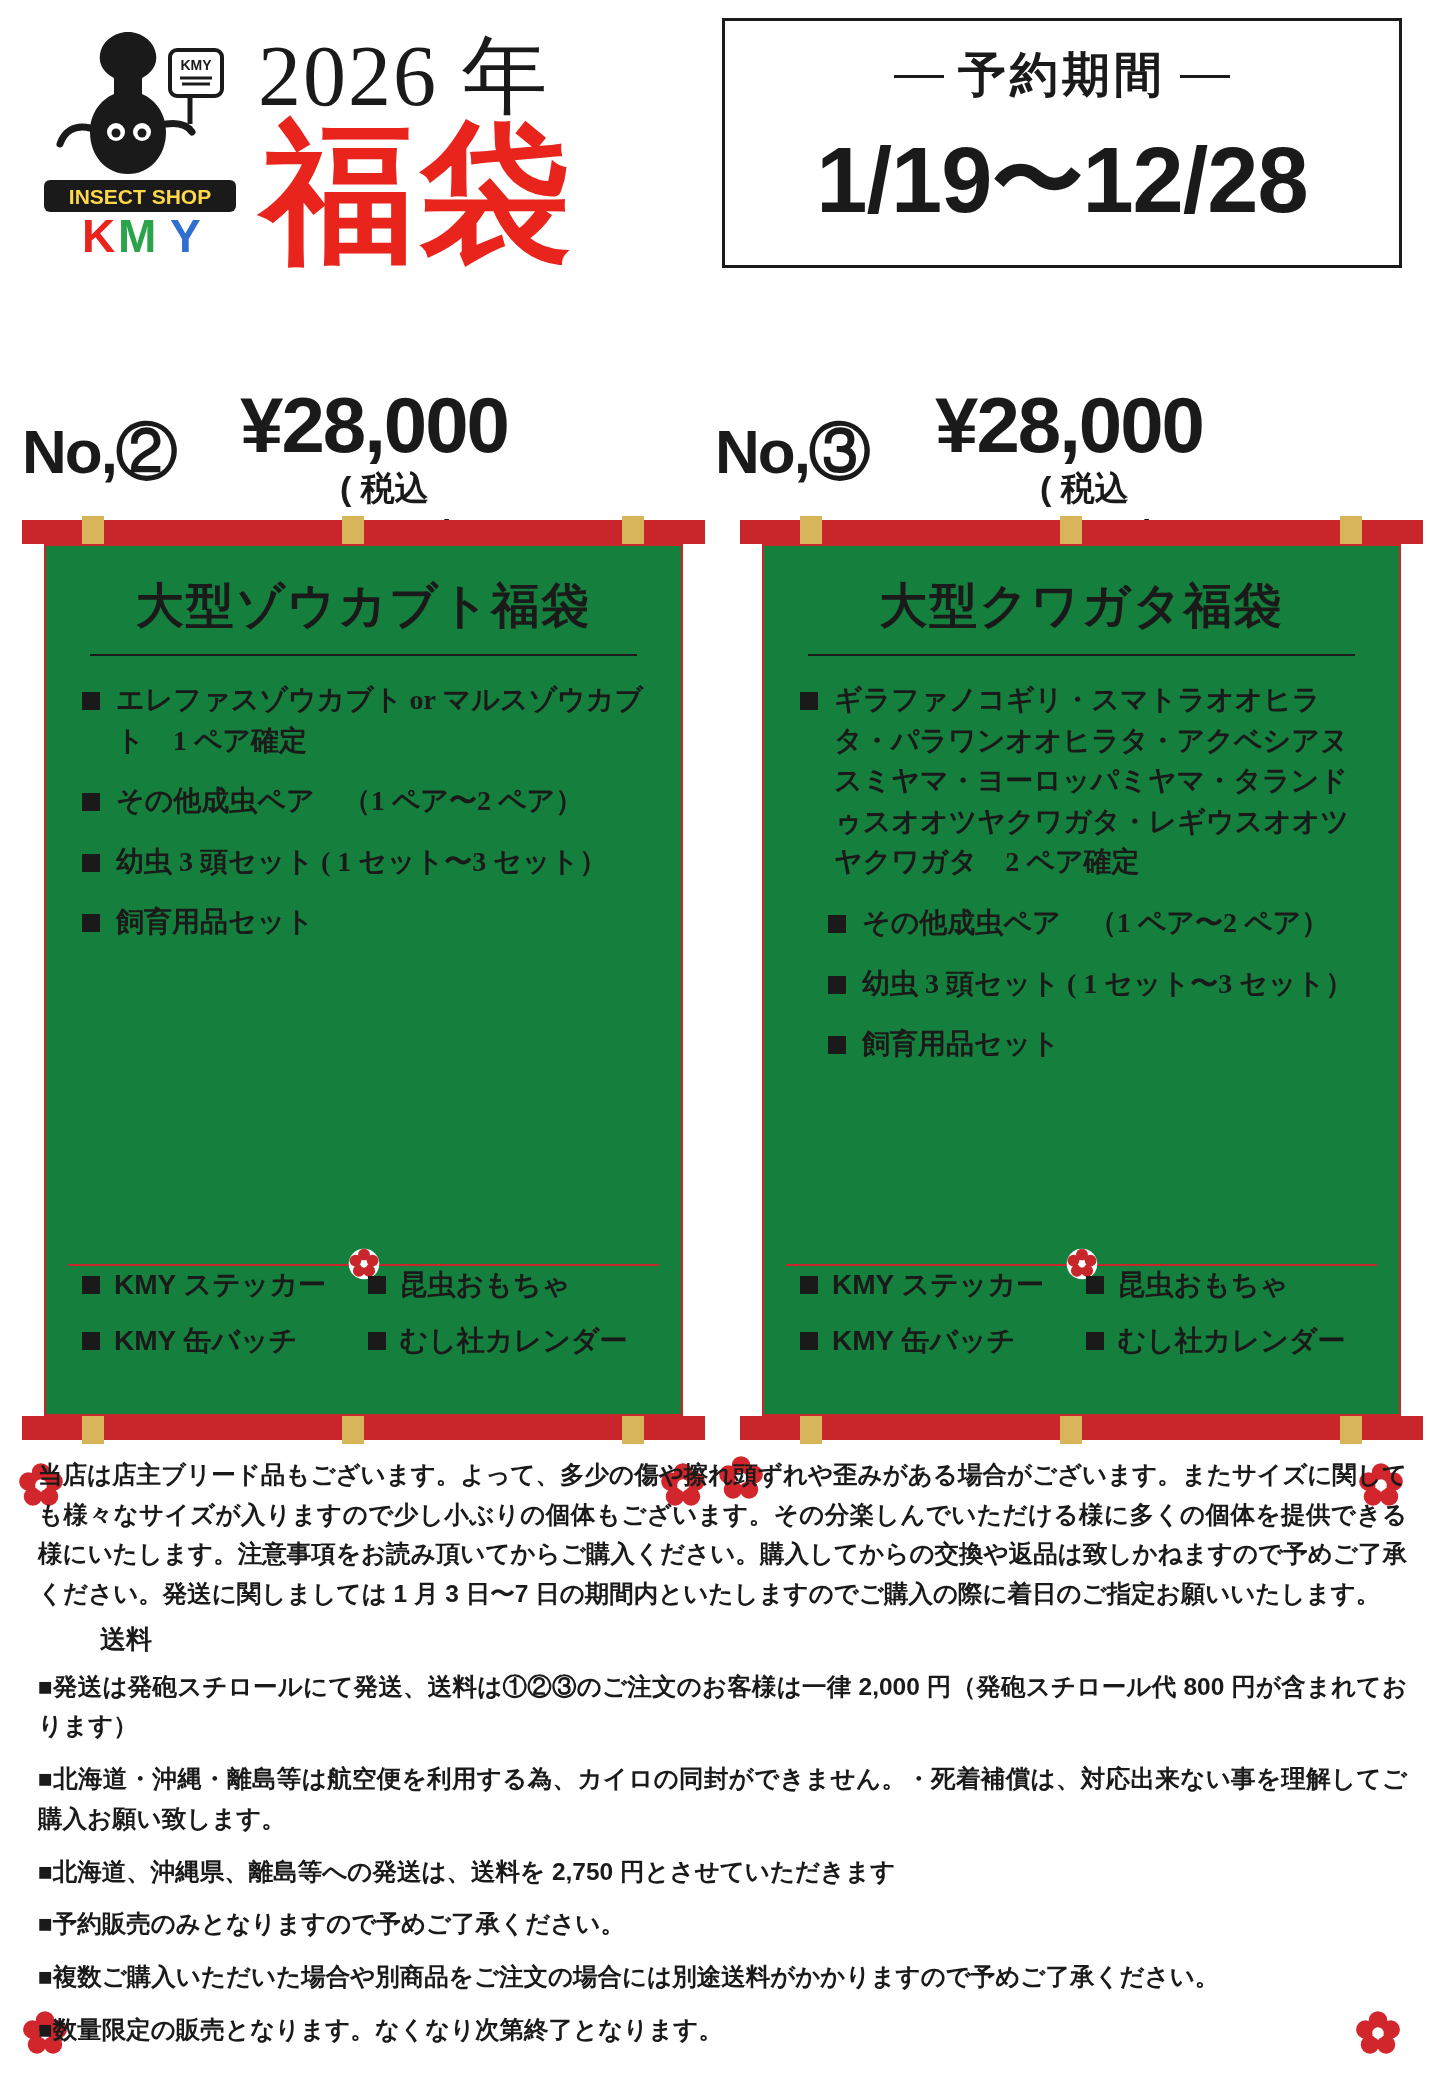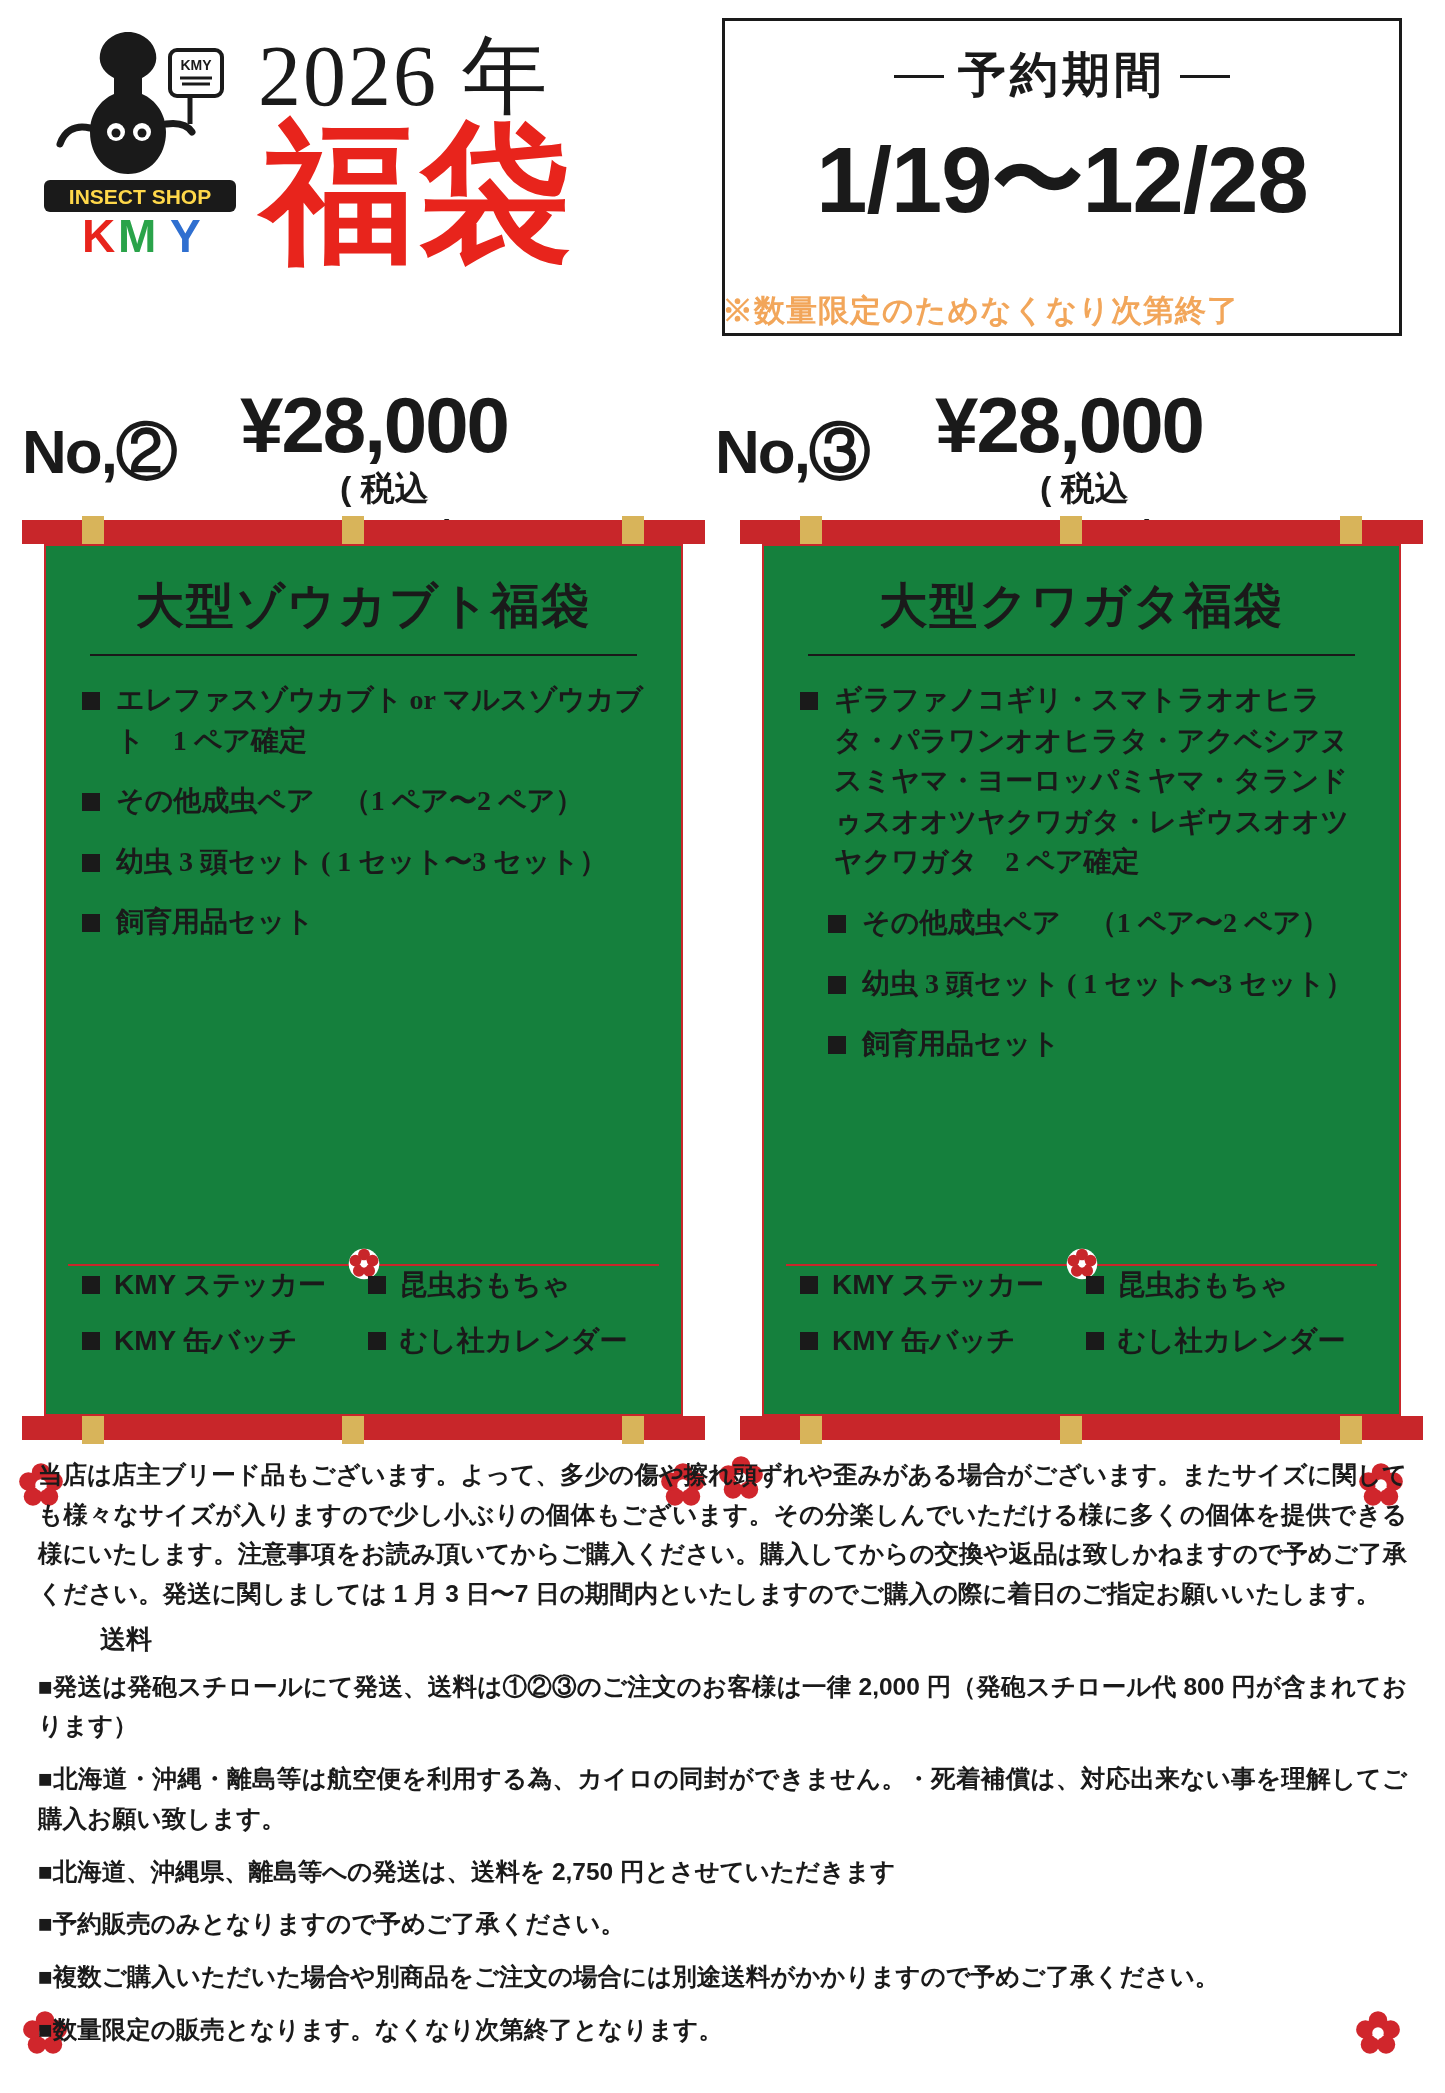--- a/index.html
+++ b/index.html
@@ -51,21 +51,21 @@
       4px 0 0 #ffffff, -4px 0 0 #ffffff, 0 4px 0 #ffffff, 0 -4px 0 #ffffff,
       3px 3px 0 #ffffff, -3px 3px 0 #ffffff, 3px -3px 0 #ffffff, -3px -3px 0 #ffffff;
     font-family: "DejaVu Sans", sans-serif;
   }
 
   .period-box {
     position: absolute;
     left: 722px;
     top: 18px;
     width: 680px;
-    height: 318px;
+    height: 250px;
     border: 3px solid #1a1a1a;
     box-sizing: border-box;
     text-align: center;
   }
   .period-label {
     font-size: 48px;
     font-weight: bold;
     margin-top: 22px;
     letter-spacing: 4px;
     position: relative;
@@ -313,21 +313,20 @@
   </div>
 
   <div class="year-title">2026 年</div>
   <div class="fukubukuro">福袋</div>
 
   <div class="period-box">
     <div class="period-label">予約期間</div>
     <div class="period-dates">1/19〜12/28</div>
   </div>
 
-  <div class="limited-note">※数量限定のためなくなり次第終了</div>
 </div>
 
 <div class="price-row">
   <div class="price-block">
     <div class="price-no" style="left:22px; top:42px;">No,②</div>
     <div class="price-amount" style="left:240px; top:12px;">¥28,000</div>
     <div class="price-tax" style="left:340px; top:98px;">( 税込 30,800)</div>
   </div>
   <div class="price-block">
     <div class="price-no" style="left:715px; top:42px;">No,③</div>

